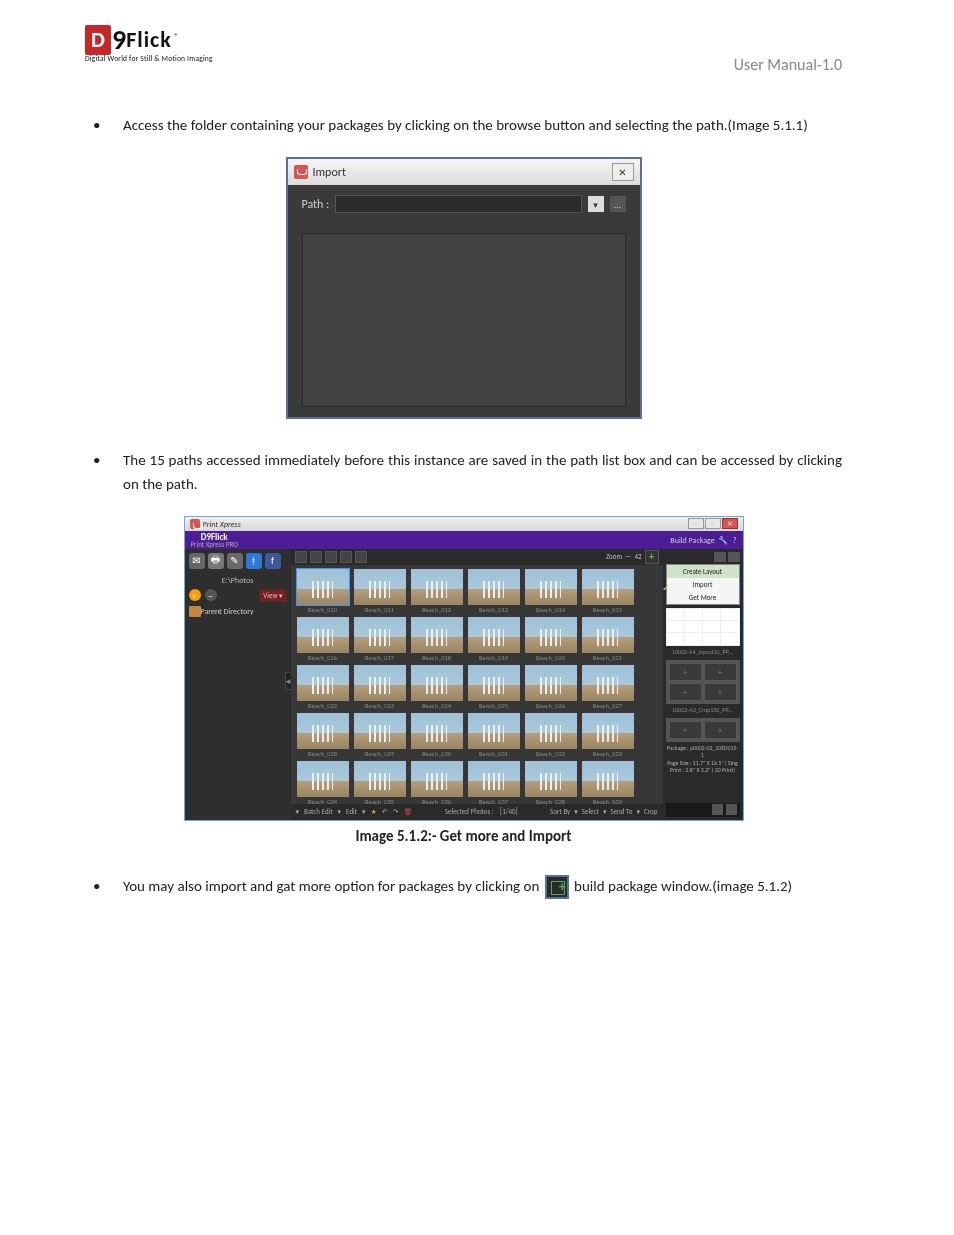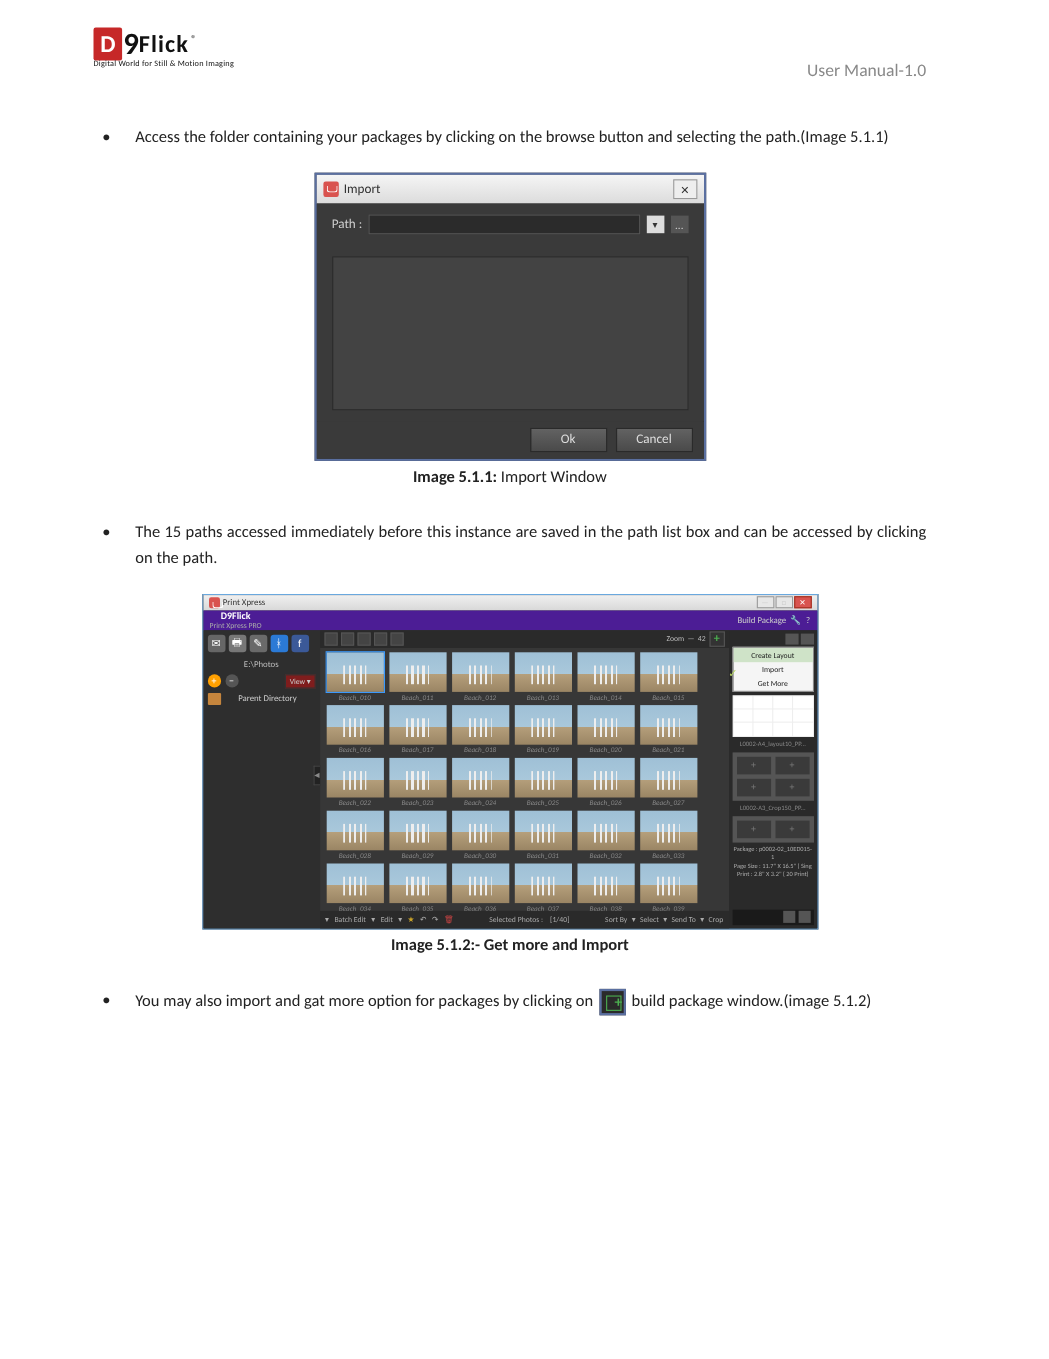--- a/index.html
+++ b/index.html
@@ -49,21 +49,21 @@
   .big-area { flex:1; background:#434343; border:1px solid #2a2a2a; }
   .dlg-footer { height:34px; display:flex; align-items:center; justify-content:flex-end; gap:8px; padding:0 10px; background:#3a3a3a;}
   .dlg-btn { width:70px; height:22px; background: linear-gradient(#626262,#4a4a4a); border:1px solid #2a2a2a; color:#ddd; font-size:12px; display:flex; align-items:center; justify-content:center; }
   .caption { margin-top:6px; font-size:15px; }
   .caption b { font-weight:bold; }
 
   .app-window {
     width: 560px; height: 305px; margin:0 auto; font-size:8px; color:#ccc;
     border:1px solid #6aa8de; background:#2a2a2a; display:flex; flex-direction:column;
   }
-  .win-title { height:14px; background:linear-gradient(#f0f0f0,#d8d8d8); display:flex; align-items:center; padding:0 5px; justify-content:space-between;}
+  .win-title { height:14px; background:linear-gradient(#f0f0f0,#d8d8d8); display:flex; align-items:center; padding:0 5px; justify-content:space-between;font-style:italic;}
   .win-title-left { display:flex; align-items:center; gap:3px; font-size:8px; color:#333;}
   .win-ctrls { display:flex; gap:1px;}
   .win-ctrl{ width:16px;height:11px; font-size:7px; display:flex;align-items:center;justify-content:center; border:1px solid #999; background:#e7e7e7;}
   .win-ctrl.red{background:#d9534f;color:#fff;border-color:#a03020;}
   .app-header { height:18px; background:#4c1d95; display:flex; align-items:center; justify-content:space-between; padding:0 6px;}
   .app-logo { font-size:9px; font-weight:bold; color:#fff;}
   .app-logo .sub{font-size:7px; color:#aaa; font-weight:normal; display:block; line-height:6px;}
   .app-hdr-right{ display:flex; align-items:center; gap:4px; font-size:8px; color:#ccc;}
   .wrench-icon{ width:10px;height:10px; color:#ccc;}
   .pkg-plus{ width:14px;height:14px; background:#333; border:1px solid #555; display:flex;align-items:center;justify-content:center; color:#4caf50; font-size:11px; font-weight:bold;}
@@ -75,32 +75,32 @@
   .ic-print{background:#777;}
   .ic-pen{background:#6a6a6a;}
   .ic-bt{background:#2b7ad6;}
   .ic-fb{background:#3b5998;}
   .drive-row{ font-size:8px; color:#bbb; padding:2px 0;}
   .plus-minus{ display:flex; gap:4px; padding:2px 0; align-items:center;}
   .pm{ width:12px;height:12px; border-radius:50%; display:flex;align-items:center;justify-content:center; font-size:9px;}
   .pm.plus{background:#ffa000;color:#fff;}
   .pm.minus{background:#555;color:#fff;}
   .view-dd{ margin-left:auto; font-size:7px; background:#7f1d1d; padding:1px 3px; border:1px solid #333;}
-  .drive-item{ display:flex; align-items:center; gap:16px; padding:2px 0; font-size:8px; color:#ccc;}
+  .drive-item{ display:flex; align-items:center; gap:0; padding:2px 0; font-size:8px; color:#ccc;}
   .drive-ic{ width:12px;height:11px;background:#c5853d;border-radius:1px;}
   .center-panel{ flex:1; background:#373737; display:flex; flex-direction:column; min-width:0;}
   .center-toolbar{ height:16px; background:#2a2a2a; display:flex; align-items:center; padding:0 4px; gap:3px;}
   .view-btn{ width:12px;height:12px; background:#444; border:1px solid #555;}
   .zoom-area{margin-left:auto; display:flex; align-items:center; gap:3px; font-size:7px; color:#bbb;}
   .thumbs{ flex:1; overflow:hidden; padding:4px 6px; display:flex; flex-wrap:wrap; gap:3px 5px; align-content:flex-start;}
   .thumb{ width:52px; }
   .thumb.first .img{ outline:1px solid #3b99fc; }
   .thumb .img{ width:52px; height:36px; background: linear-gradient(to bottom, #9fc0d6 0%, #a9c8db 55%, #b59f7b 55%, #9a8564 100%); position:relative;}
   .thumb .img::after{ content:""; position:absolute; left:30%; top:35%; width:40%; height:45%; background: repeating-linear-gradient(90deg, #eee 0 2px, transparent 2px 5px);}
-  .thumb .lbl{ font-size:6.5px; color:#888; margin-top:1px; height:8px; overflow:hidden;font-style:italic;}
+  .thumb .lbl{ font-size:6.5px; color:#888; margin-top:1px; height:8px; overflow:hidden;}
   .check{ position:absolute; right:-8px; top:16px; color:#b7d860; font-size:10px;}
   .thumbs-wrap{position:relative; flex:1; display:flex; min-height:0;}
   .bottom-bar{ height:16px; background:#2a2a2a; display:flex; align-items:center; padding:0 5px; gap:6px; font-size:7px; color:#aaa;}
   .bb-left{display:flex; gap:5px; align-items:center;}
   .bb-center{flex:1; text-align:center;}
   .bb-right{display:flex; gap:4px; align-items:center;}
   .star{color:#cca52a;}
 
   .right-panel{ width:80px; background:#2a2a2a; display:flex; flex-direction:column; padding:3px;}
   .rp-top{ display:flex; justify-content:flex-end; gap:2px; margin-bottom:2px;}
@@ -154,27 +154,20 @@
     </div>
     <div class="import-body">
       <div class="path-row">
         <span>Path :</span>
         <div class="path-input"></div>
         <div class="dropdown-btn">▾</div>
         <div class="browse-btn">...</div>
       </div>
       <div class="big-area"></div>
     </div>
-    <div class="dlg-footer">
-      <div class="dlg-btn">Ok</div>
-      <div class="dlg-btn">Cancel</div>
-    </div>
-  </div>
-  <div class="caption">
-    <b>Image 5.1.1:</b><span> Import Window</span>
   </div>
 </div>
 
 <ul class="bullets">
   <li>The 15 paths accessed immediately before this instance are saved in the path list box and can be accessed by clicking on the path.</li>
 </ul>
 
 <div class="fig-wrap">
   <div class="app-window">
     <div class="win-title">

